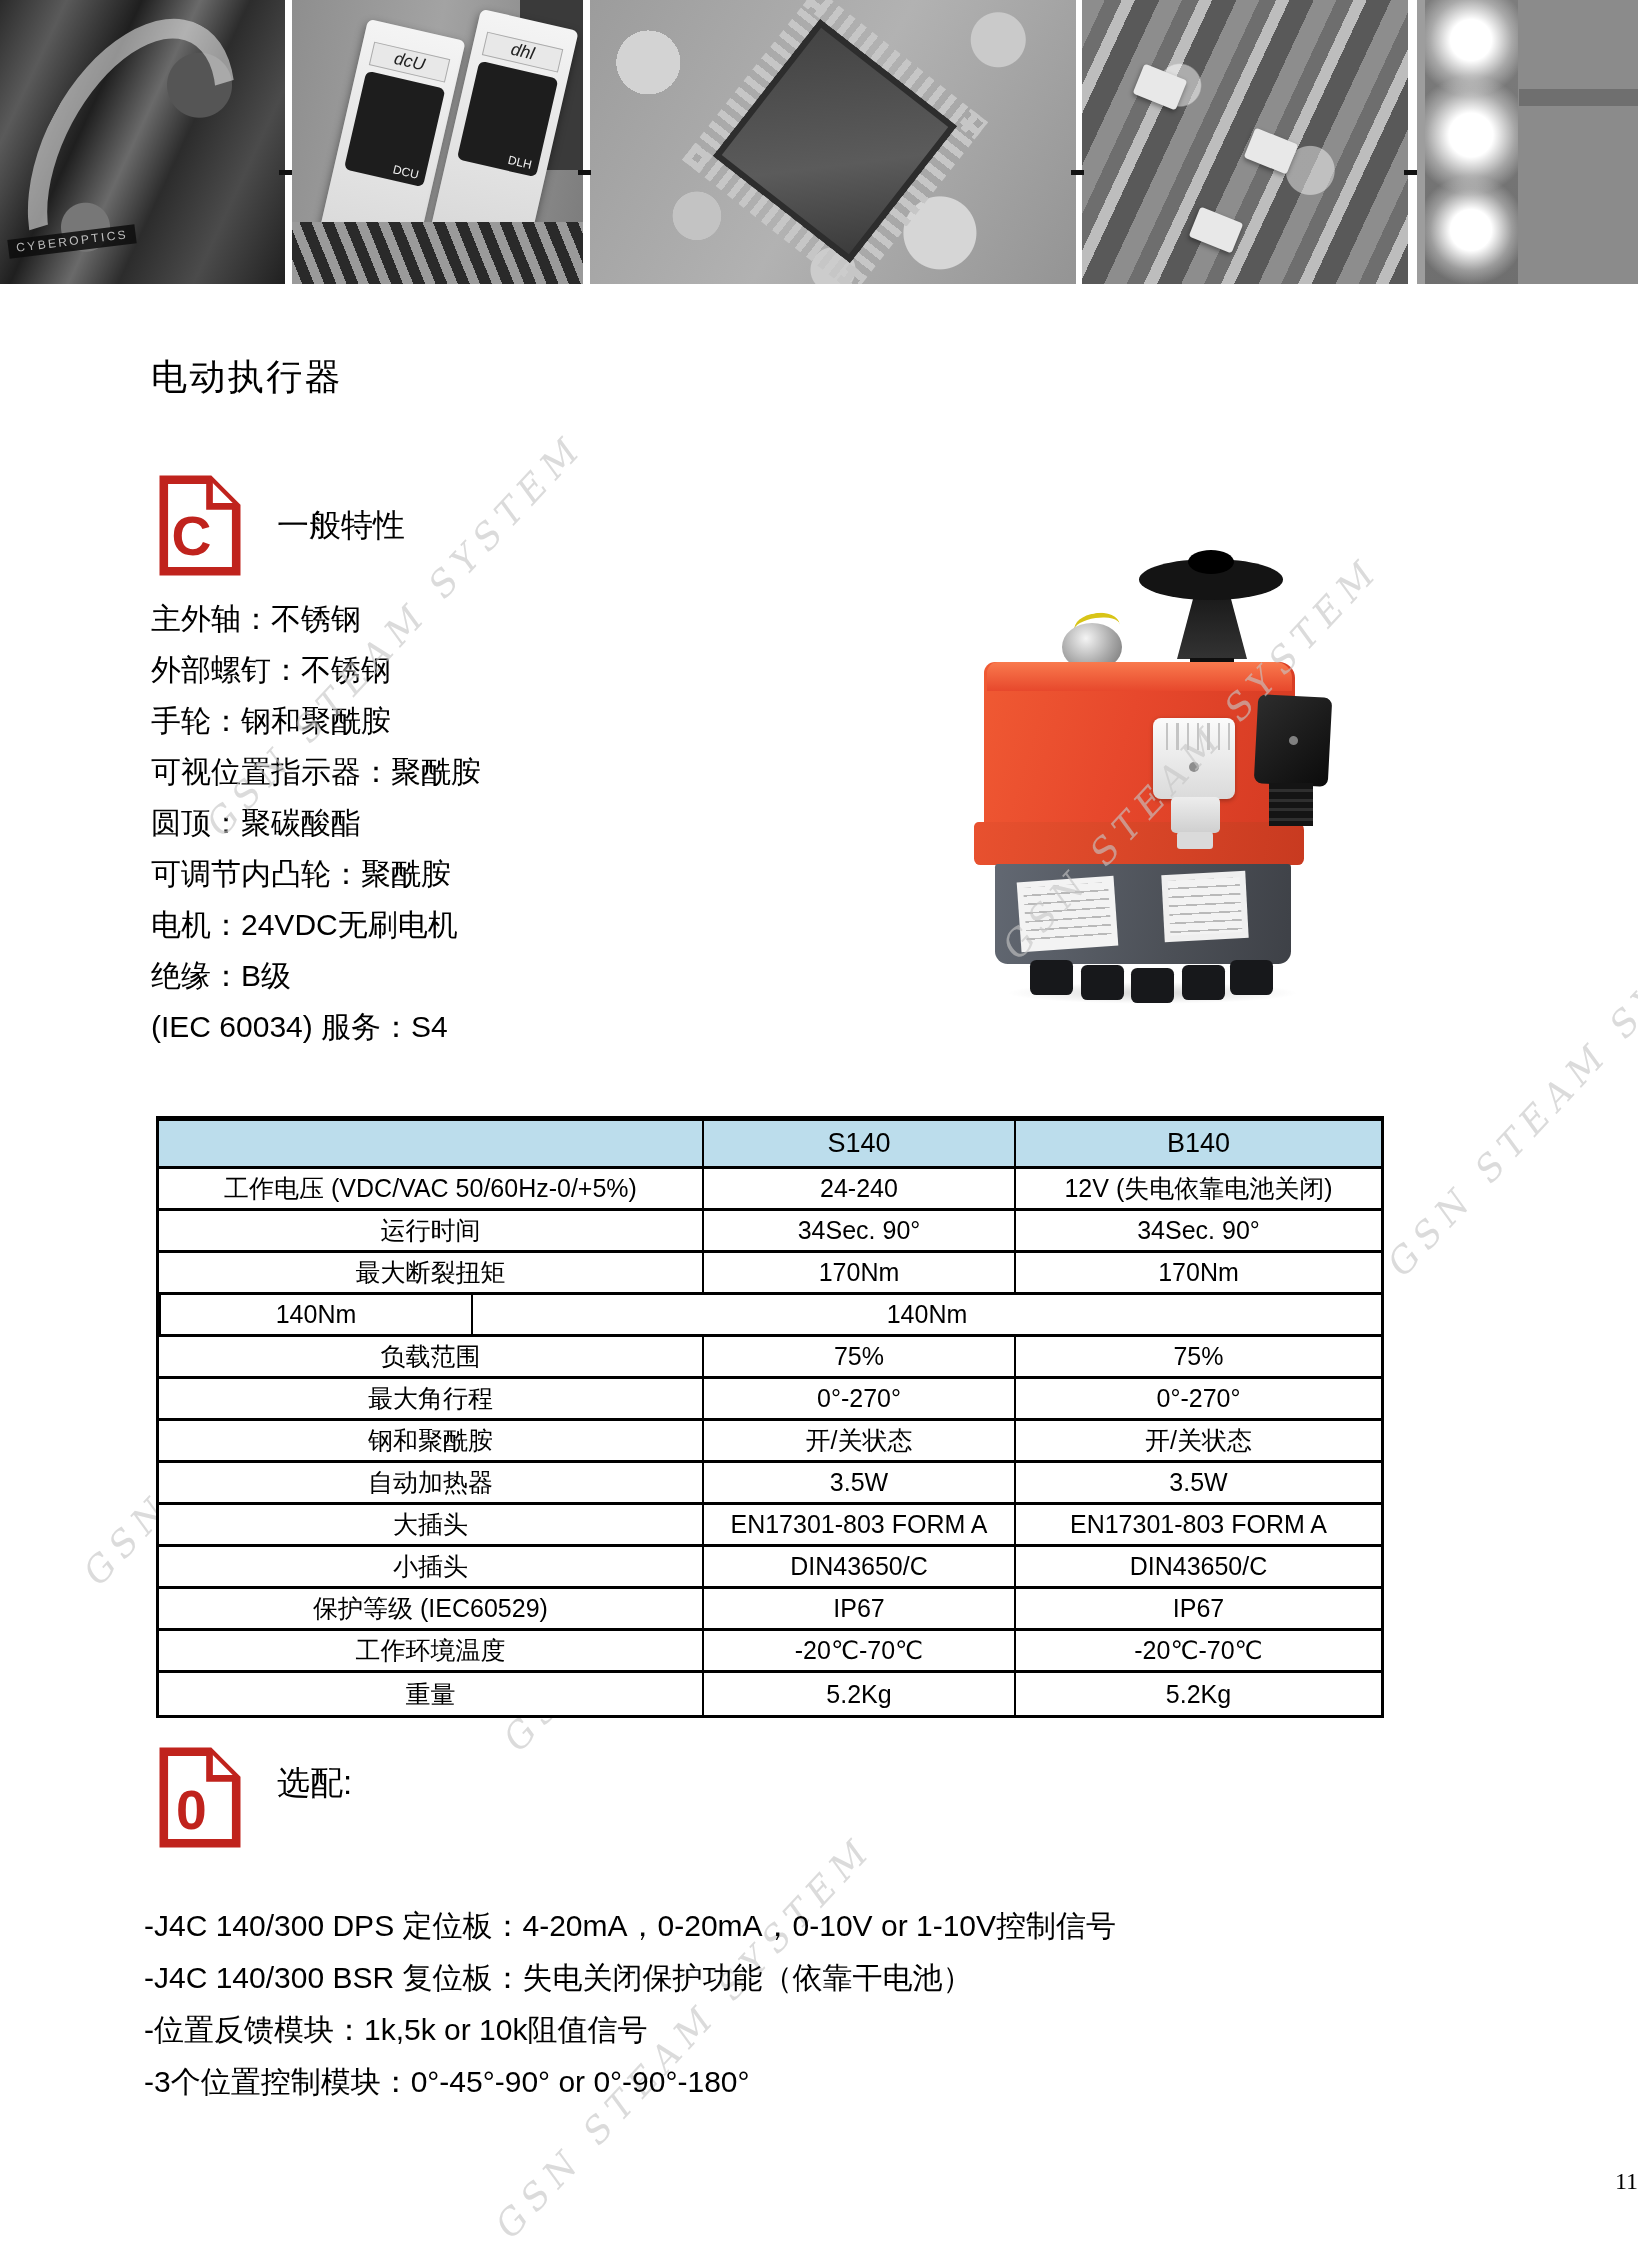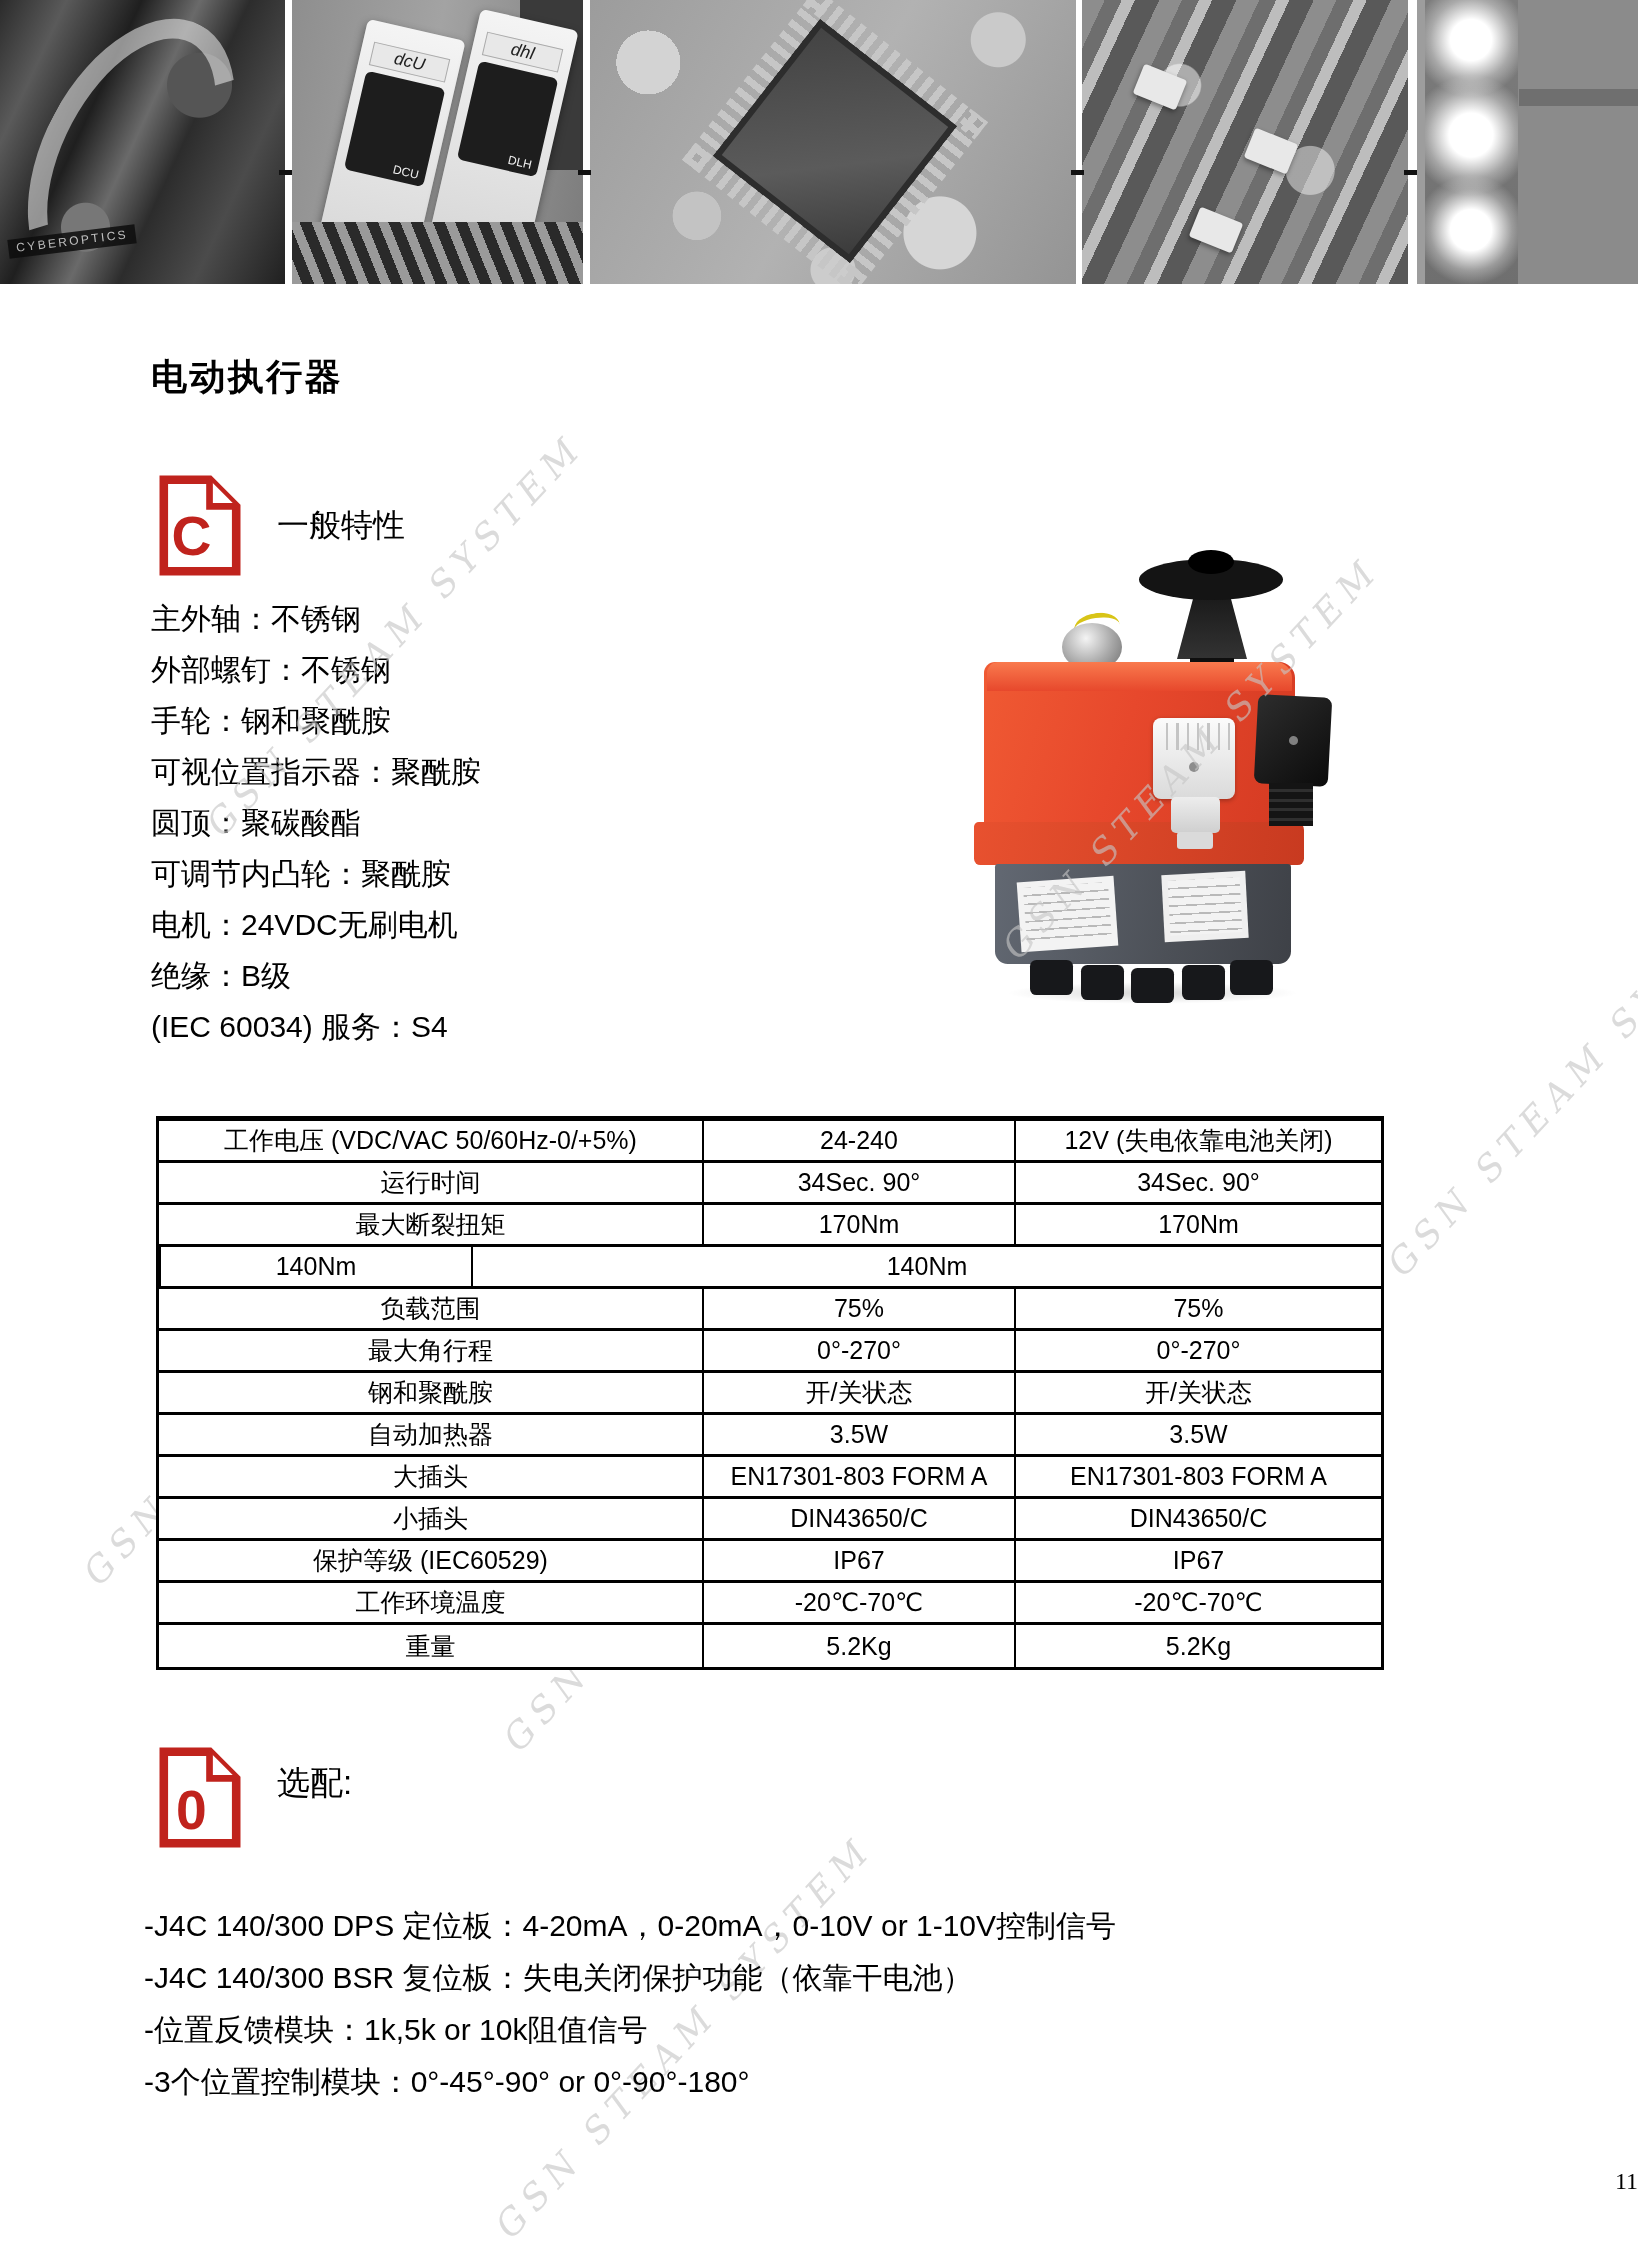--- a/index.html
+++ b/index.html
@@ -59,21 +59,21 @@
       radial-gradient(circle at 46px 230px, #ffffff 0 20.6px, rgba(255,255,255,.3) 41px, transparent 55px),
       linear-gradient(#7d7d7d,#6f6f6f);}
   .p5 .beam{position:absolute;right:0;top:89px;width:120px;height:17.4px;background:#6f6f6f;}
   .gapdash{position:absolute;top:170px;width:12.7px;height:4.8px;background:#121212;}
   
   .wm{position:absolute;transform:rotate(-47deg);transform-origin:left top;
       font-family:"DejaVu Serif","Liberation Serif",serif;font-style:italic;
       font-size:36px;letter-spacing:8px;color:#c6c6c6;opacity:.62;white-space:nowrap;
       pointer-events:none;z-index:5;}
   
-  .page-title{position:absolute;left:151px;top:353px;font-size:36px;font-weight:bold;letter-spacing:2.4px;}
+  .page-title{position:absolute;left:151px;top:353px;font-size:36px;font-weight:normal;letter-spacing:2.4px;}
   .doc-icon{position:absolute;width:86px;height:101px;}
   .icon-c{left:157px;top:475px;}
   .icon-o{left:157px;top:1747px;}
   .sec-head{position:absolute;font-size:32px;}
   .gen-head{left:277px;top:504px;}
   .opt-head{left:277px;top:1761px;font-size:33px;}
   
   .spec-list{position:absolute;left:151px;top:593px;font-size:30px;line-height:51px;}
   
   .spec-table{position:absolute;left:156px;top:1116px;width:1228px;background:#fff;
@@ -221,20 +221,25 @@
   <div class="foot f4"></div>
   <div class="foot f5"></div>
   <div class="din"></div>
   <div class="din-neck"></div>
   <div class="din-tip"></div>
   <div class="cblk"></div>
   <div class="cblk-neck"></div>
 </div>
 
 <div class="spec-table">
+  <div class="thead">
+    <div class="th c1"></div>
+    <div class="th c2">S140</div>
+    <div class="th c3">B140</div>
+  </div>
   <div class="tbody">
       <div class="tr">
         <div class="td c1">工作电压 (VDC/VAC 50/60Hz-0/+5%)</div>
         <div class="td c2">24-240</div>
         <div class="td c3">12V (失电依靠电池关闭)</div>
       </div>
       <div class="tr">
         <div class="td c1">运行时间</div>
         <div class="td c2">34Sec. 90°</div>
         <div class="td c3">34Sec. 90°</div>

